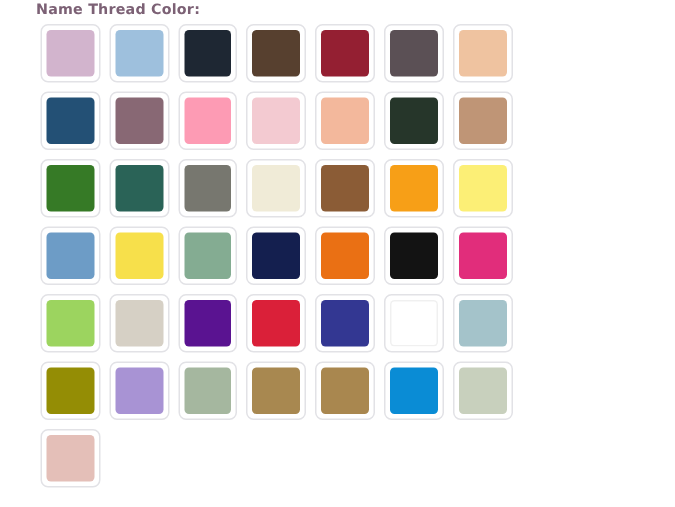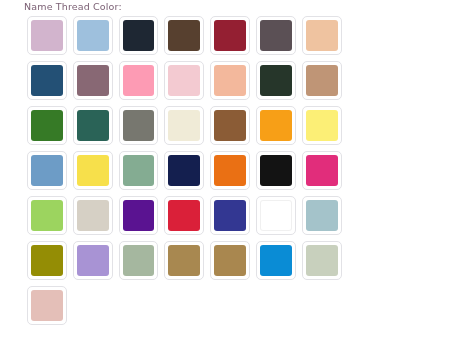--- a/index.html
+++ b/index.html
@@ -12,20 +12,21 @@
     background: #ffffff;
     font-family: "DejaVu Sans", "Liberation Sans", sans-serif;
     overflow: hidden;
   }
 
   #app {
     position: relative;
     width: 424px;
     height: 338px;
     box-sizing: border-box;
+    font-weight: bold;
   }
 
   
   .field-label {
     position: absolute;
     left: 24px;
     top: 0px;
     font-size: 9.5px;
     line-height: 13px;
     letter-spacing: 0.15px;

